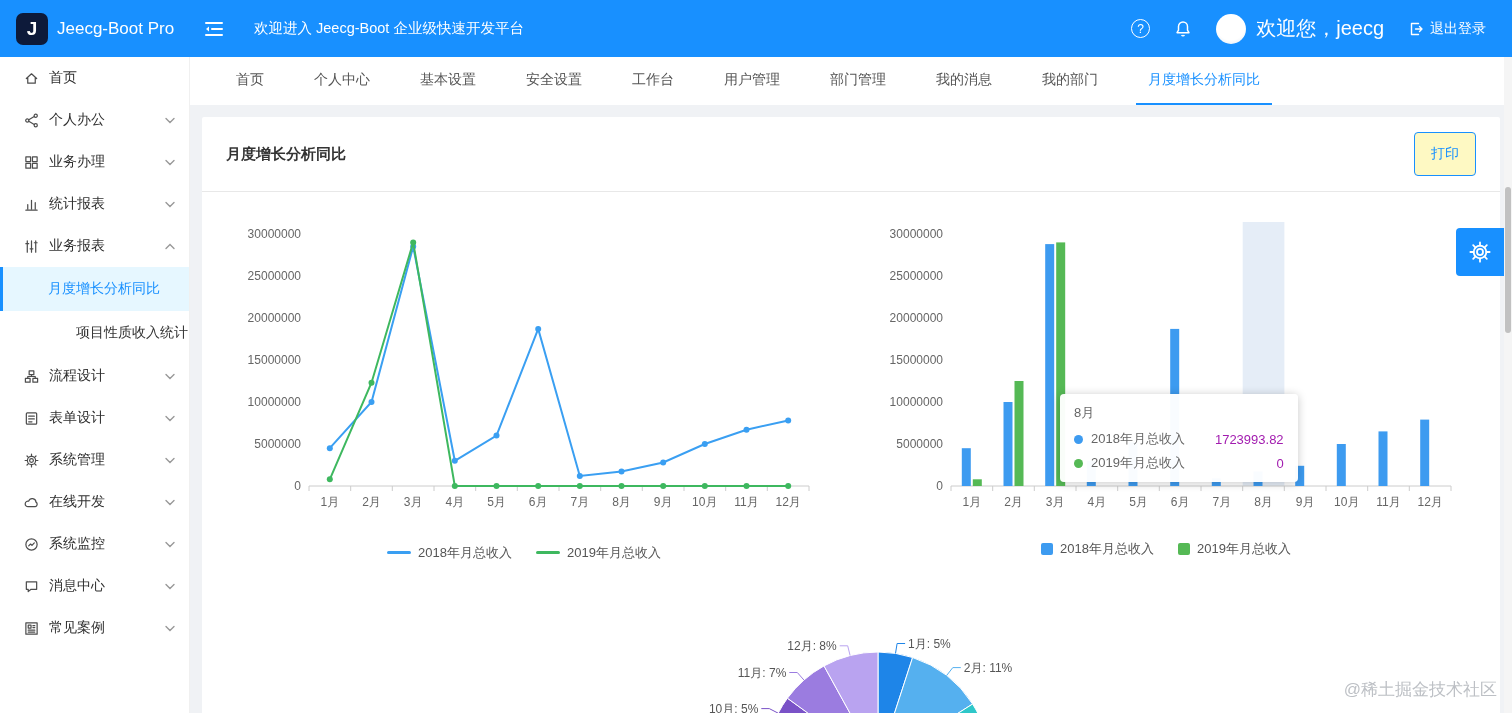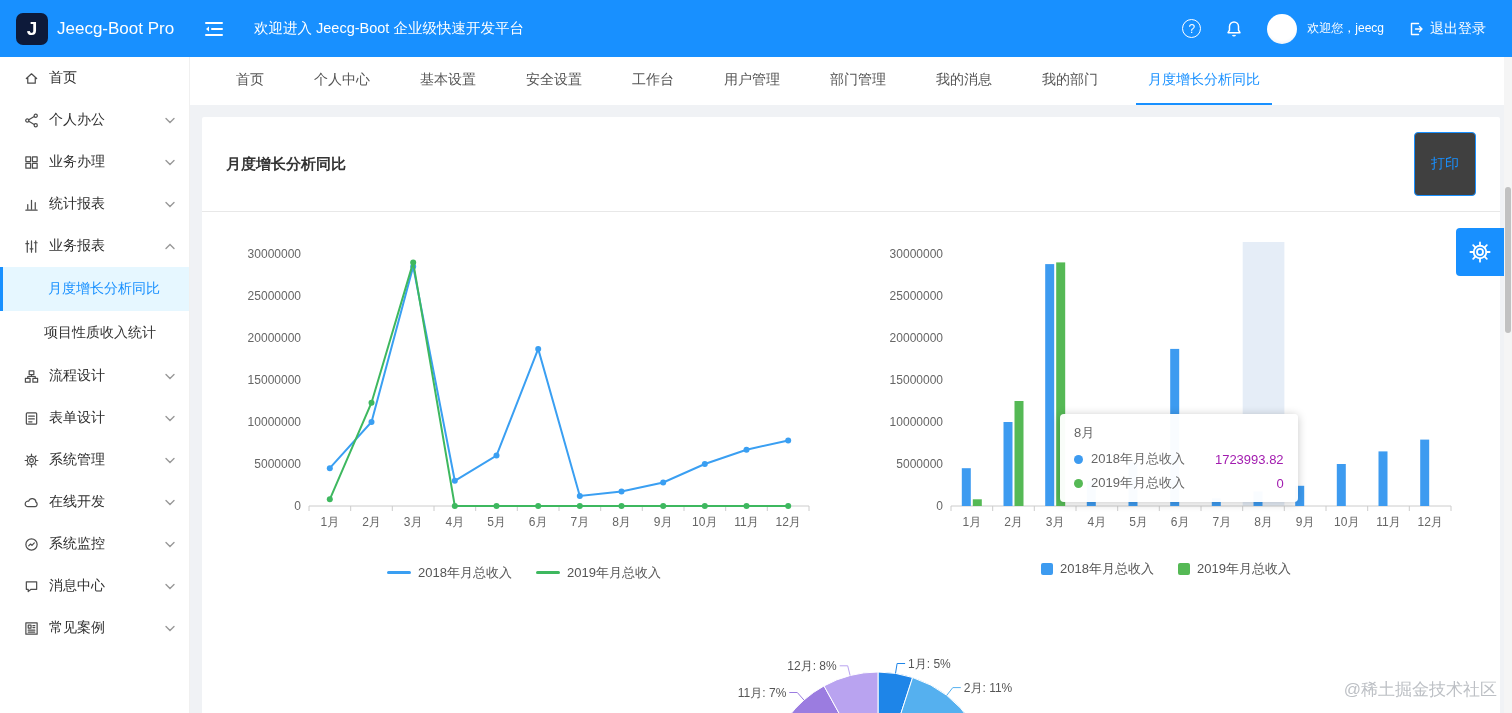--- a/index.html
+++ b/index.html
@@ -9,43 +9,43 @@
   
   .hdr { position:absolute; top:0; left:0; right:0; height:57px; background:#1890ff; display:flex; align-items:center; color:#fff; z-index:10; }
   .logo-sec { width:190px; flex:0 0 190px; display:flex; align-items:center; gap:9px; padding-left:16px; }
   .logo-mark { width:32px; height:32px; background:#0d1a3a; border-radius:7px; display:flex; align-items:center; justify-content:center; font-weight:bold; font-size:19px; }
   .logo-text { font-size:17px; font-weight:normal; white-space:nowrap; }
   .fold-ic { margin-left:14px; display:flex; align-items:center; cursor:pointer; }
   .hdr-welcome { margin-left:30px; font-size:14.5px; }
   .hdr-right { margin-left:auto; display:flex; align-items:center; gap:24px; padding-right:26px; }
   .q-circle { width:19px; height:19px; border:1.5px solid #fff; border-radius:50%; display:flex; align-items:center; justify-content:center; font-size:12px; cursor:pointer; }
   .avatar { width:30px; height:30px; border-radius:50%; background:radial-gradient(circle at 50% 40%, #ffffff 60%, #dde6f0); display:inline-block; }
-  .hdr-user { display:flex; align-items:center; gap:10px; font-size:12px; cursor:pointer; }
+  .hdr-user { display:flex; align-items:center; gap:10px; font-size:20px; cursor:pointer; }
   .logout { display:flex; align-items:center; gap:6px; font-size:14px; cursor:pointer;font-family:Liberation Serif, serif; }
   .hic { display:flex; align-items:center; cursor:pointer; }
 
   
   .sidebar { position:absolute; left:0; top:57px; bottom:0; width:190px; background:#fff; border-right:1px solid #f0f0f0; overflow:hidden; z-index:5; }
   .menu-item { height:42px; display:flex; align-items:center; padding:0 14px 0 24px; font-size:14px; color:#2f2f2f; cursor:pointer; }
   .menu-item .mi { display:flex; align-items:center; margin-right:10px; color:#4d4d4d; }
   .menu-item .chev { margin-left:auto; color:#999; display:flex; }
-  .submenu-item { height:44px; display:flex; align-items:center; padding-left:44px; font-size:14px; color:#333; cursor:pointer; }
+  .submenu-item { height:44px; display:flex; align-items:center; padding-left:76px; font-size:14px; color:#333; cursor:pointer; }
   .submenu-item.active { background:#e6f7ff; color:#1890ff; border-left:3px solid #1890ff; padding-left:45px; }
 
   
   .tabbar { position:absolute; left:190px; top:57px; right:8px; height:48px; background:#fff; display:flex; align-items:center; padding-left:34px; z-index:4; }
   .tab { height:100%; display:flex; align-items:center; padding:0 12px; margin-right:26px; font-size:14px; color:#555; cursor:pointer; border-bottom:2px solid transparent; white-space:nowrap; }
   .tab.active { color:#1890ff; border-bottom-color:#1890ff; }
 
   
   .main { position:absolute; left:190px; top:105px; right:0; bottom:0; overflow:hidden; }
   .card { background:#fff; margin:12px 12px 0 12px; height:900px; border-radius:2px; position:relative; }
   .card-head { display:flex; align-items:center; justify-content:space-between; padding:15px 24px; border-bottom:1px solid #e8e8e8; }
   .card-title { font-size:15px; font-weight:bold; color:#333; }
-  .print-btn { background:#404040; border:1px solid #1890ff; color:#1890ff; border-radius:4px; padding:22px 16px; font-size:14px; cursor:pointer; font-family:inherit; }
+  .print-btn { background:#fef9c3; border:1px solid #1890ff; color:#1890ff; border-radius:4px; padding:12px 16px; font-size:14px; cursor:pointer; font-family:inherit; }
 
   .charts-row { display:flex; gap:22px; padding:24px 0 0 12px; }
   .chart-block { width:620px; position:relative; }
   .tick { font-size:12px; fill:#666; }
   .chart-legend { text-align:center; margin-top:8px; }
   .legend-item { display:inline-flex; align-items:center; gap:7px; margin:0 12px; font-size:13px; color:#555; cursor:pointer; }
   .lmark-line { width:24px; height:3px; border-radius:2px; display:inline-block; }
   .lmark-rect { width:12px; height:12px; border-radius:2px; display:inline-block; }
 
   .tooltip { position:absolute; left:204px; top:178px; background:rgba(255,255,255,0.97); border-radius:4px; box-shadow:0 1px 10px rgba(0,0,0,0.22); padding:10px 14px; font-size:13px; color:#666; min-width:192px; z-index:6; }

